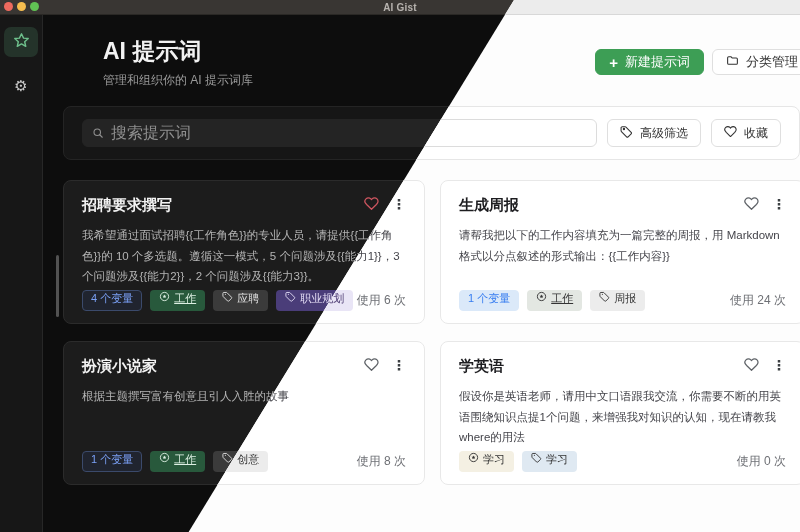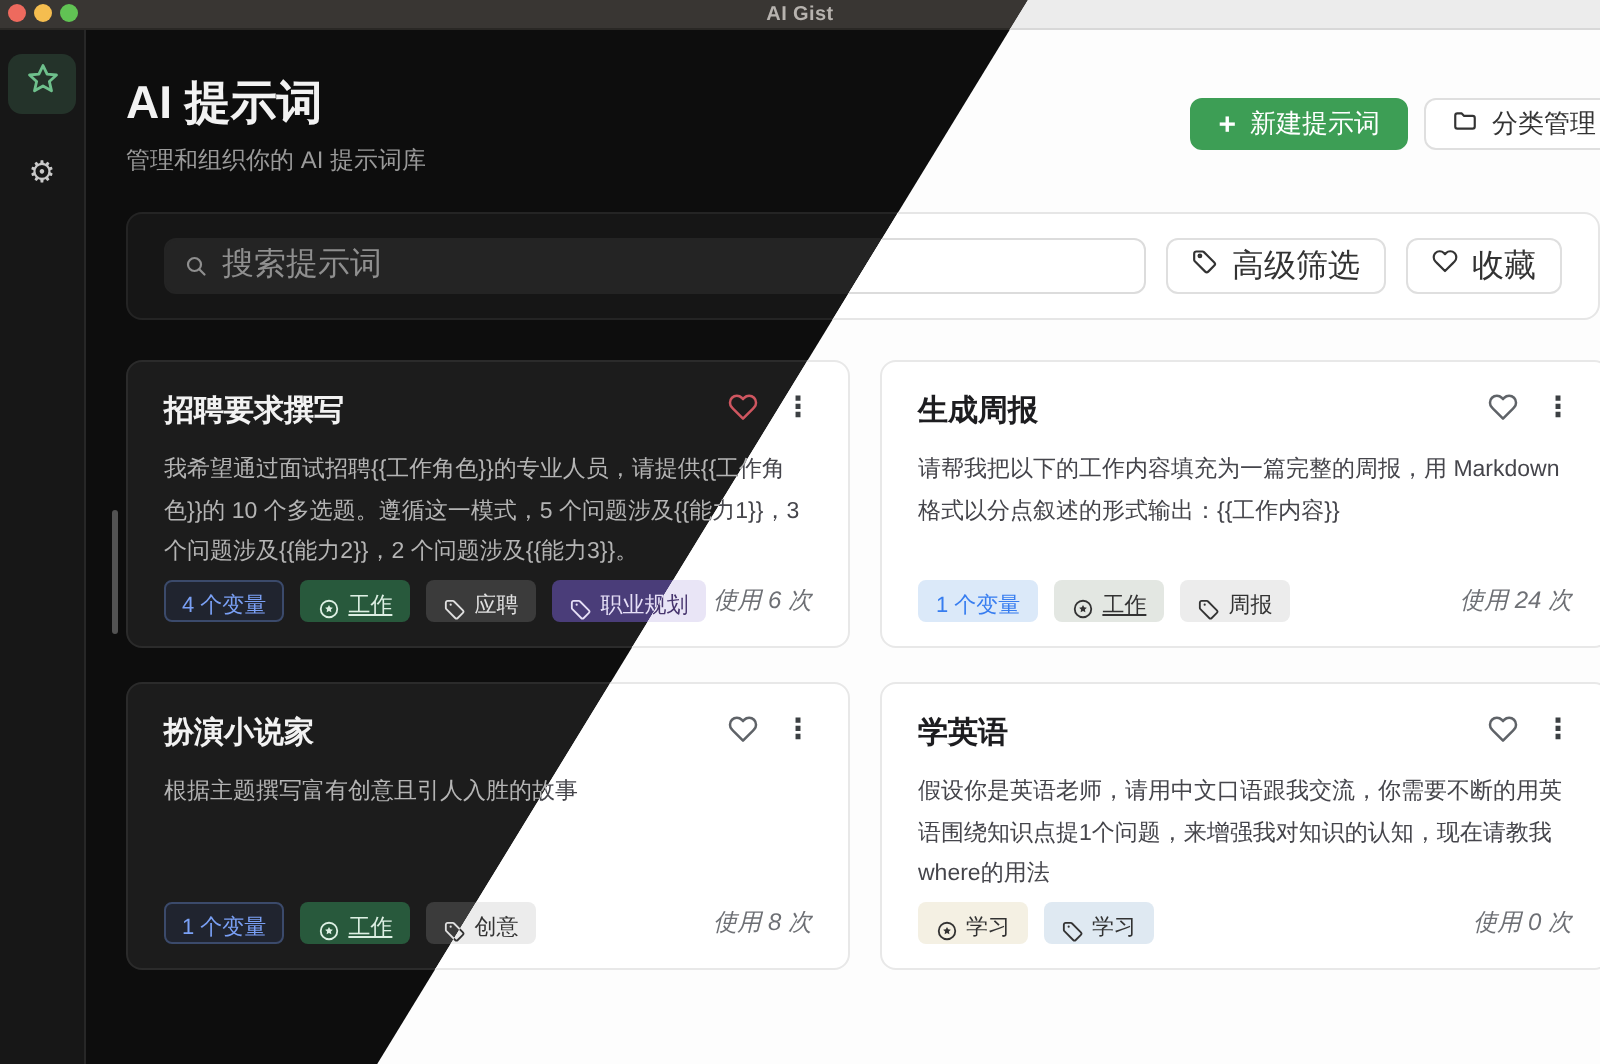--- a/index.html
+++ b/index.html
@@ -67,34 +67,34 @@
     border-right:1px solid var(--sidebar-border); padding-top:12px;
     display:flex; flex-direction:column; align-items:center; gap:14px; }
   .side-item { width:34px; height:30px; border-radius:7px; display:flex; align-items:center; justify-content:center; }
   .side-item.active { background:var(--active-bg); }
   .side-item svg { width:17px; height:17px; stroke:var(--star); }
   .gear-glyph { font-size:15px; color:var(--gear); line-height:1; font-family:"DejaVu Sans", sans-serif; }
 
   .main { flex:1; min-width:0; padding:22px 0 0 20px; position:relative; }
 
   
-  .page-header { display:flex; justify-content:space-between; align-items:flex-start; }
+  .page-header { display:flex; justify-content:space-between; align-items:flex-start;margin-left:40px; }
   .page-header h1 { font-size:23px; line-height:28px; font-weight:bold; color:var(--fg-title); }
   .page-subtitle { margin-top:7px; font-size:12px; color:#9a9fa6; }
   .theme-dark .page-subtitle { color:#9a9a9a; }
   .header-actions { display:flex; gap:8px; margin-top:12px; margin-right:-12px; }
 
   .btn { display:inline-flex; align-items:center; gap:7px; height:26px; padding:0 13px;
     border-radius:6px; font-size:13px; cursor:pointer; white-space:nowrap;
     background:var(--btn-bg); border:1px solid var(--btn-border); color:var(--btn-fg);
     font-family:"Liberation Sans", sans-serif; }
   .btn-primary { background:#3d9e55; border-color:#3d9e55; color:#fff; }
   .btn .plus { font-size:15px; font-weight:bold; line-height:1; }
   .btn svg { width:13px; height:13px; stroke:currentColor; fill:none; stroke-width:2; }
-  .btn.sm { height:28px; font-size:16px; padding:0 12px; }
+  .btn.sm { height:28px; font-size:12px; padding:0 12px; }
 
   
   .search-panel { margin-top:17px; height:54px; background:var(--panel-bg);
     border:1px solid var(--panel-border); border-radius:8px;
     display:flex; align-items:center; gap:10px; padding:0 18px; }
   .search-box { flex:1; height:28px; background:var(--input-bg); border:1px solid var(--input-border);
     border-radius:6px; display:flex; align-items:center; gap:7px; padding:0 9px; }
   .search-box svg { width:12px; height:12px; stroke:var(--search-ic); fill:none; stroke-width:2.2; flex:0 0 auto; }
   .search-box input { flex:1; border:none; outline:none; background:transparent; font-size:16px;
     color:var(--fg-title); font-family:"Liberation Sans", sans-serif; }
@@ -106,32 +106,32 @@
     border-radius:8px; padding:15px 18px 12px 18px; display:flex; flex-direction:column; }
   .card-head { display:flex; justify-content:space-between; align-items:flex-start; }
   .card-head h3 { font-size:15px; font-weight:bold; color:var(--fg-title); }
   .card-actions { display:flex; align-items:center; gap:13px; }
   .heart svg { width:15px; height:15px; fill:none; stroke:var(--heart); stroke-width:2; display:block; }
   .heart.fav svg { stroke:var(--heart-fav); }
   .dots { font-size:14px; color:var(--dots); line-height:1; font-weight:bold; font-family:"DejaVu Sans", sans-serif; }
   .card-body { margin-top:10px; font-size:11.5px; line-height:1.8; color:var(--fg-body); }
   .card-foot { margin-top:auto; display:flex; justify-content:space-between; align-items:center; }
   .tags { display:flex; gap:8px; align-items:center; }
-  .tag { display:inline-flex; align-items:flex-end; gap:4px; height:21px; padding:0 8px;
+  .tag { display:inline-flex; align-items:flex-start; gap:4px; height:21px; padding:0 8px;
     border-radius:4px; font-size:11px; border:1px solid transparent; white-space:nowrap; }
   .tag i { font-style:normal; }
   .tag svg { width:11px; height:11px; stroke:currentColor; fill:none; stroke-width:2; }
   .tag .fillpart { fill:currentColor; stroke:none; }
   .c-variable { background:var(--tag-var-bg); color:var(--tag-var-fg); border-color:var(--tag-var-bd); }
   .c-green  { background:var(--tag-green-bg);  color:var(--tag-green-fg);text-decoration:underline; }
   .c-gray   { background:var(--tag-gray-bg);   color:var(--tag-gray-fg); }
   .c-purple { background:var(--tag-purple-bg); color:var(--tag-purple-fg); }
   .c-yellow { background:var(--tag-yellow-bg); color:var(--tag-yellow-fg); }
   .c-blue   { background:var(--tag-blue-bg);   color:var(--tag-blue-fg); }
-  .usage { font-size:12px; color:var(--fg-usage);font-style:italic; }
+  .usage { font-size:12px; color:var(--fg-usage); }
 
   .left-scrollbar { position:absolute; left:56px; top:255px; width:3px; height:62px;
     border-radius:2px; background:var(--scrollthumb); }
 </style>
 </head>
 <body>
 
 <div class="layer theme-dark">
   <div class="app">
     <div class="titlebar">

